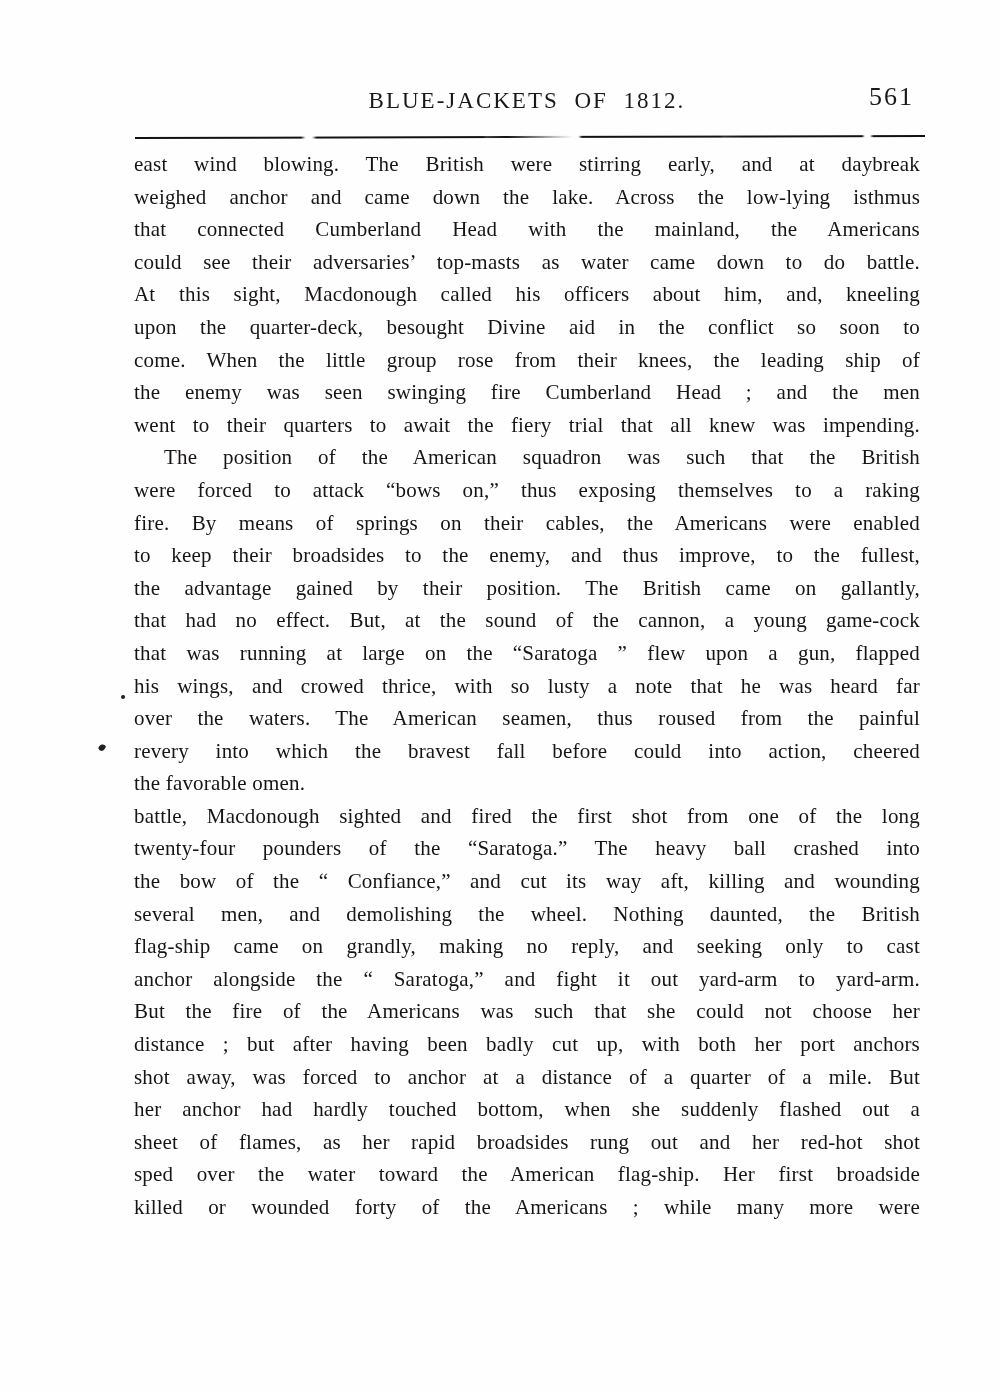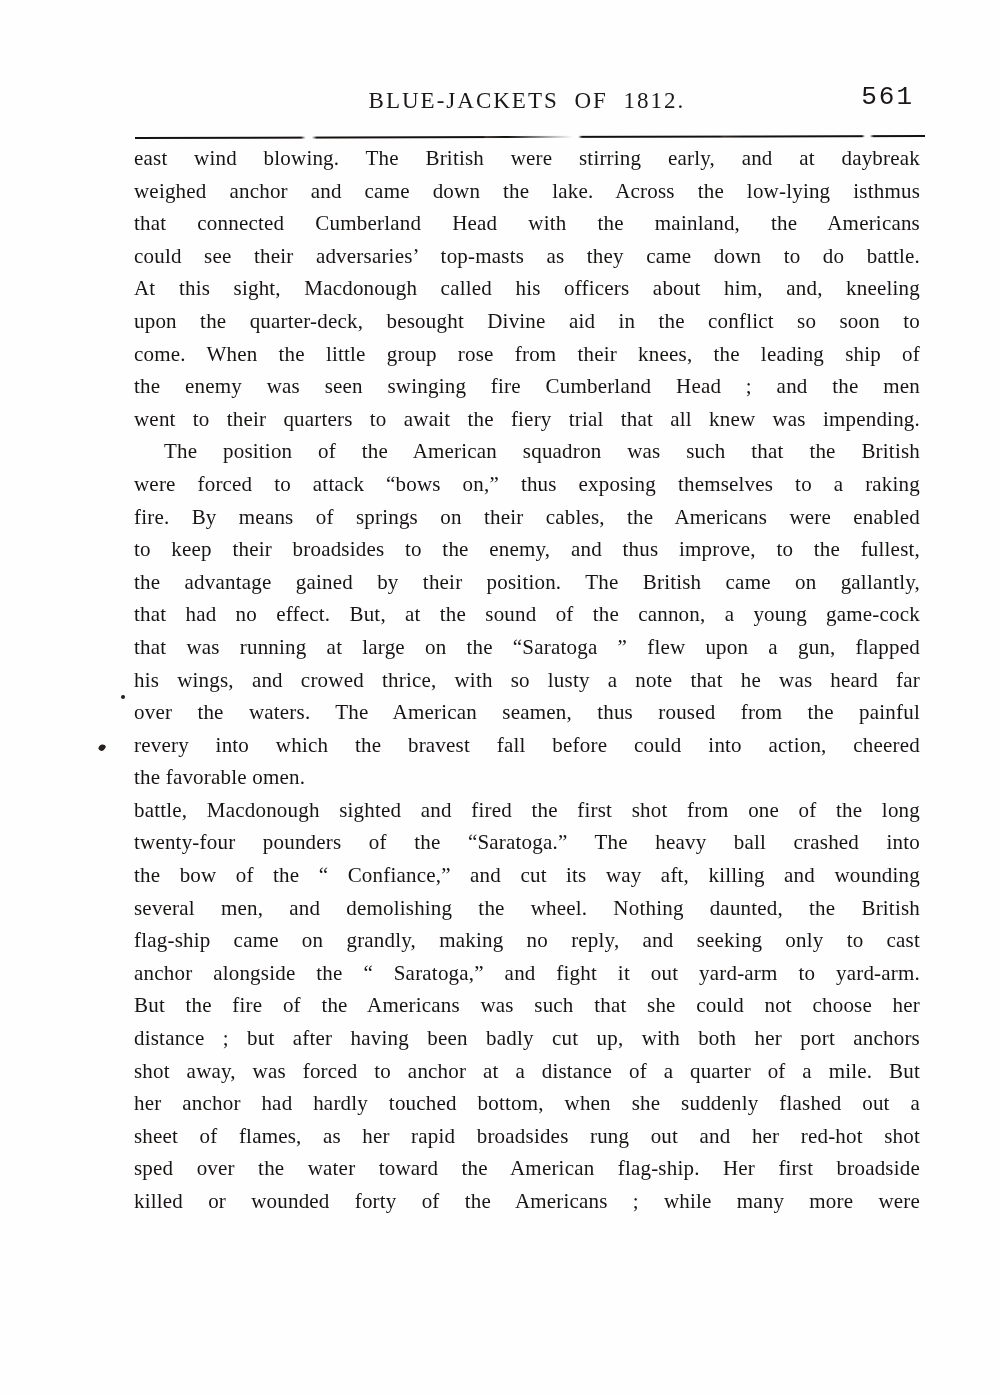--- a/index.html
+++ b/index.html
@@ -32,21 +32,20 @@
     word-spacing: 8px;
     color: #1b1918;
   }
   .page-num {
     position: absolute;
     right: 6px;
     top: -6px;
     font-size: 26px;
     letter-spacing: 2px;
     color: #1b1918;
-    font-family: Liberation Mono, monospace;
   }
   
   .rule {
     position: absolute;
     top: 135px;
     left: 135px;
     width: 790px;
     height: 3px;
     transform: rotate(-0.15deg);
     background:
@@ -61,21 +60,21 @@
         #141210 92%,
         rgba(20,18,16,0) 92.4%, rgba(20,18,16,0) 93%,
         #141210 93.5%, #141210 100%);
     background-size: 100% 2px;
     background-repeat: no-repeat;
     background-position: 0 1px;
   }
   
   .body-block {
     position: absolute;
-    top: 142px;
+    top: 148px;
     left: 134px;
     width: 786px;
     font-size: 21px;
     letter-spacing: 0.2px;
   }
   .line {
     height: 32.6px;
     line-height: 32.6px;
     text-align: justify;
     text-align-last: justify;
@@ -118,21 +117,21 @@
     <span class="head-title">BLUE-JACKETS OF 1812.</span>
     <span class="page-num">561</span>
   </header>
 
   <div class="rule"></div>
 
   <main class="body-block">
       <div class="line">east wind blowing. The British were stirring early, and at daybreak</div>
       <div class="line">weighed anchor and came down the lake. Across the low-lying isthmus</div>
       <div class="line">that connected Cumberland Head with the mainland, the Americans</div>
-      <div class="line">could see their adversaries’ top-masts as they came down to do battle.</div>
+      <div class="line">could see their adversaries’ top-masts as water came down to do battle.</div>
       <div class="line">At this sight, Macdonough called his officers about him, and, kneeling</div>
       <div class="line">upon the quarter-deck, besought Divine aid in the conflict so soon to</div>
       <div class="line">come. When the little group rose from their knees, the leading ship of</div>
       <div class="line">the enemy was seen swinging fire Cumberland Head ; and the men</div>
       <div class="line">went to their quarters to await the fiery trial that all knew was impending.</div>
       <div class="line indent">The position of the American squadron was such that the British</div>
       <div class="line">were forced to attack “bows on,” thus exposing themselves to a raking</div>
       <div class="line">fire. By means of springs on their cables, the Americans were enabled</div>
       <div class="line">to keep their broadsides to the enemy, and thus improve, to the fullest,</div>
       <div class="line">the advantage gained by their position. The British came on gallantly,</div>

